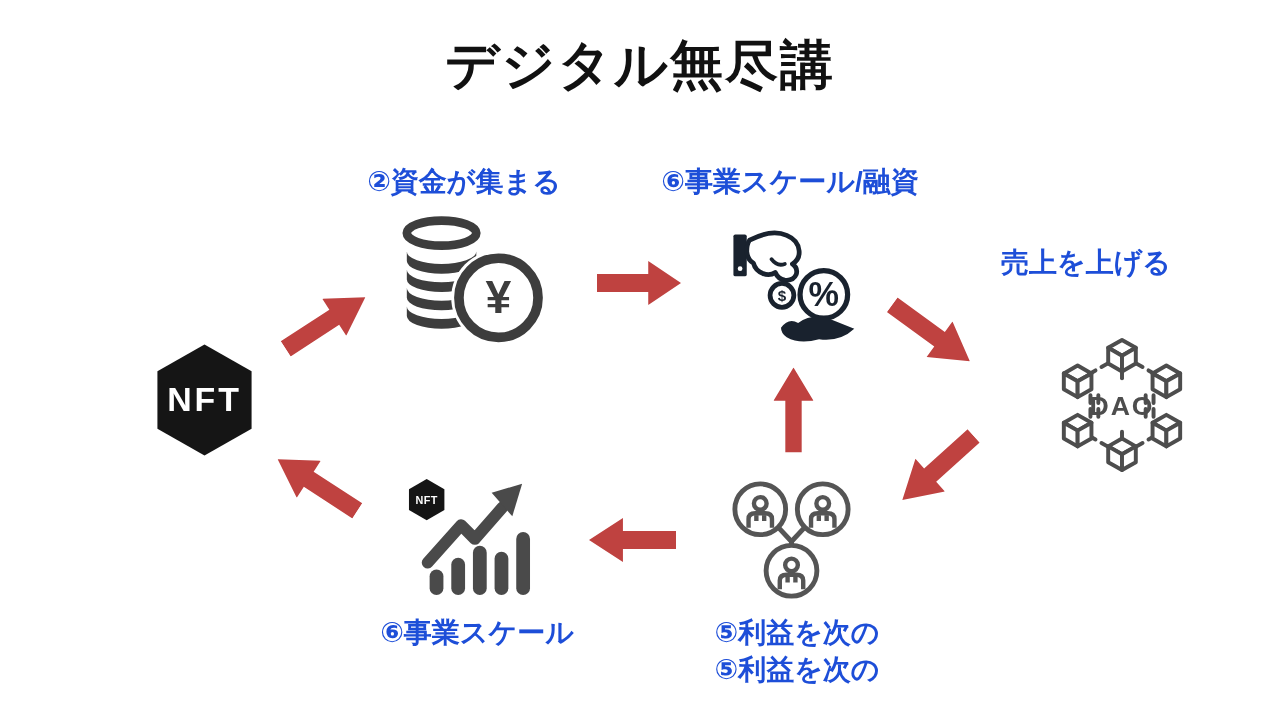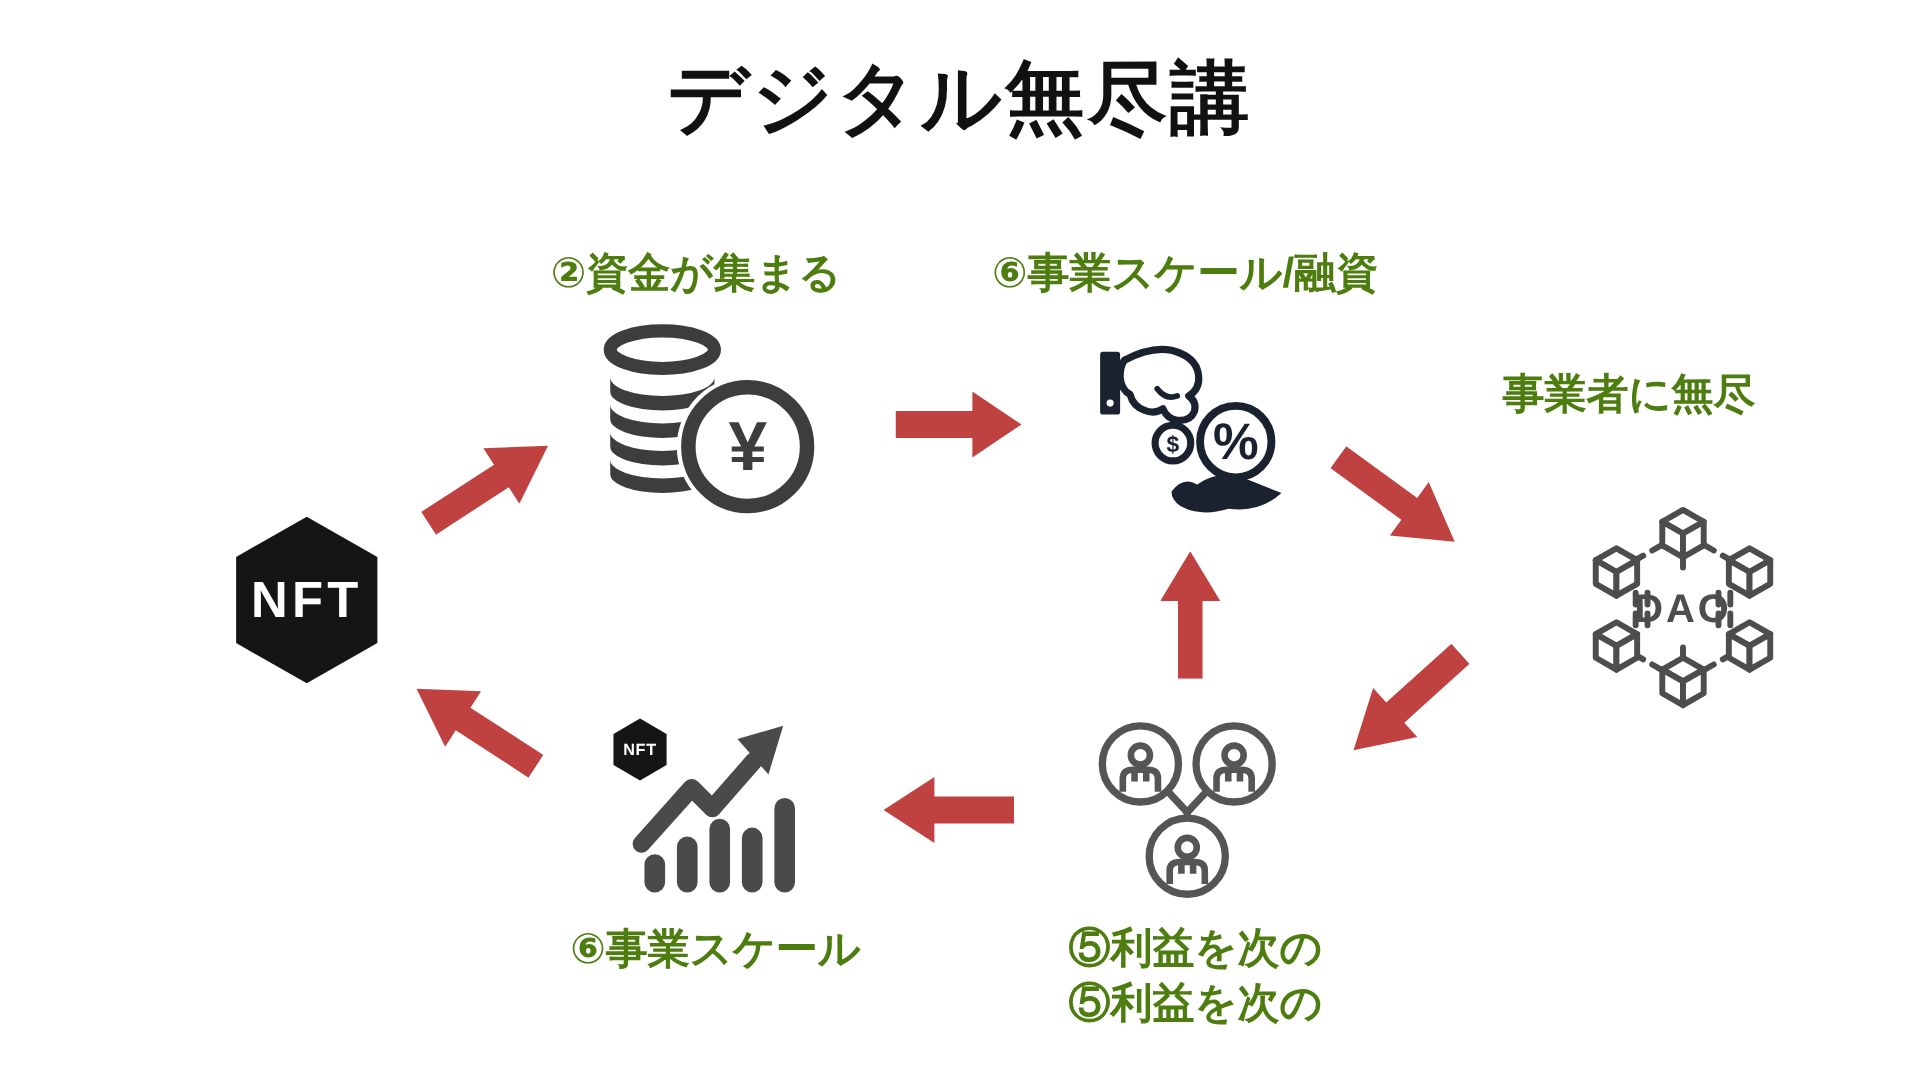--- a/index.html
+++ b/index.html
@@ -6,21 +6,21 @@
   #stage{
     position:relative;width:1280px;height:720px;background:#ffffff;
     overflow:hidden;font-family:"Liberation Sans","DejaVu Sans",sans-serif;color:#111;
   }
   .title{
     position:absolute;left:0;right:0;top:30px;text-align:center;
     font-size:53px;font-weight:800;letter-spacing:2px;color:#111;
   }
   .step-label{
     position:absolute;transform:translateX(-50%);text-align:left;
-    font-size:28px;font-weight:800;line-height:37px;white-space:nowrap;color:#4d7c0f;
+    font-size:28px;font-weight:800;line-height:37px;white-space:nowrap;color:#1d4ed8;
   }
   .icon{position:absolute;}
   .icon svg{display:block;}
   .arrow{position:absolute;}
   .arrow svg{display:block;width:100%;height:100%;}
   .arrow polygon{fill:#bf4240;}
   svg text{font-family:"Liberation Sans","DejaVu Sans",sans-serif;}
 </style>
 </head>
 <body>
@@ -31,23 +31,23 @@
 
   <div class="title">デジタル無尽講</div>
 
   <div class="step-label" style="left:464px;top:163px;">
     <div>②資金が集まる</div>
   </div>
   <div class="step-label" style="left:790px;top:163px;">
     <div>⑥事業スケール/融資</div>
   </div>
   <div class="step-label" style="left:1086px;top:244px;">
-    <div>事業者に無尽</div>
+    <div>売上を上げる</div>
   </div>
-  <div class="step-label" style="left:797px;top:614px;font-family:Liberation Serif, serif;">
+  <div class="step-label" style="left:797px;top:614px;">
     <div>⑤利益を次の</div>
     <div>⑤利益を次の</div>
   </div>
   <div class="step-label" style="left:477px;top:614px;">
     <div>⑥事業スケール</div>
   </div>
 
   <div class="icon" style="left:148px;top:341px;">
     <svg width="113" height="118" viewBox="0 0 120 124">
       <polygon points="60,3 110,31.5 110,92.5 60,121 10,92.5 10,31.5" fill="#151515"></polygon>

